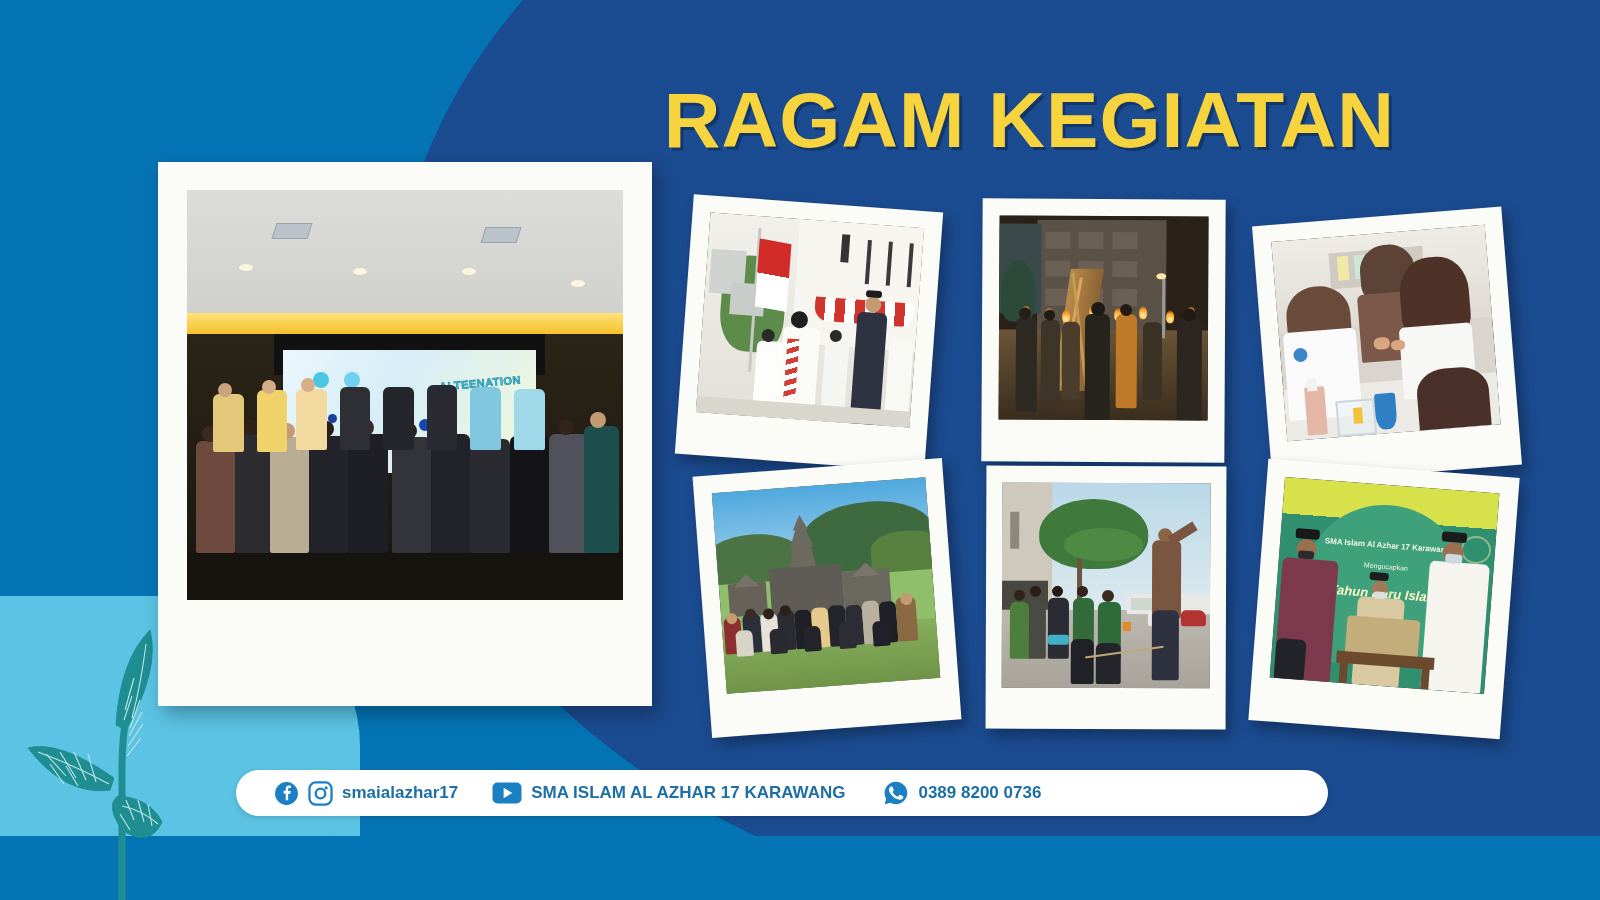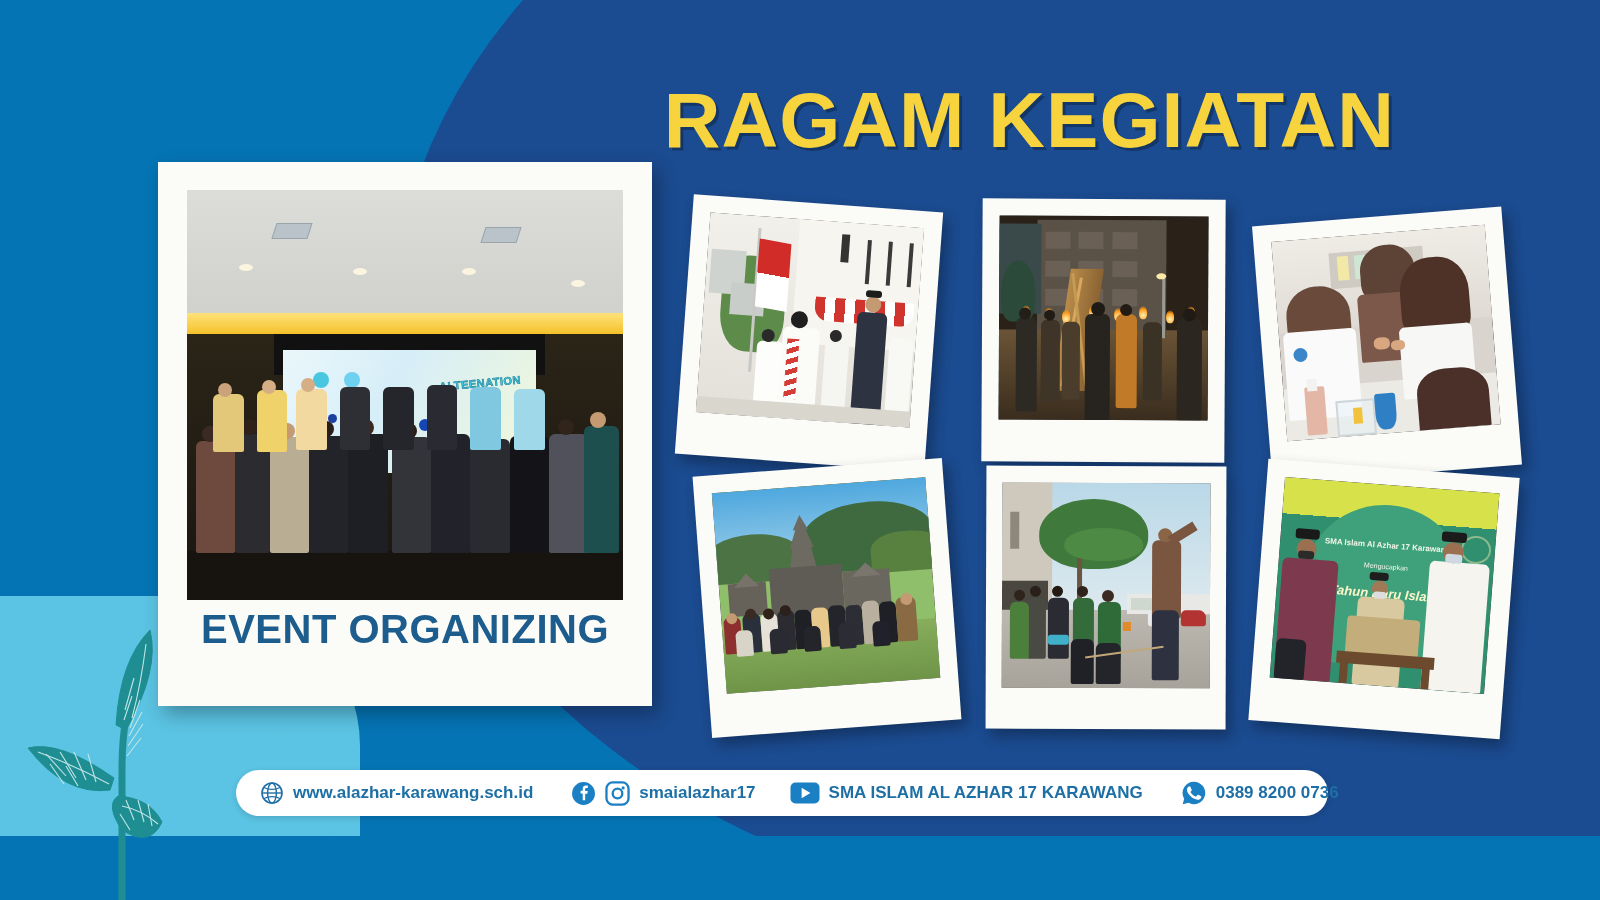--- a/index.html
+++ b/index.html
@@ -221,21 +221,20 @@
           <div class="fig" style="left:25%;top:1%;width:7%;height:34%;background:#f2d9a0;"></div>
           <div class="head" style="left:26.2%;top:-5%;width:14px;height:14px;background:#d6ae85;"></div>
           <div class="fig" style="left:35%;top:0%;width:7%;height:35%;background:#2e2f35;"></div>
           <div class="fig" style="left:45%;top:0%;width:7%;height:35%;background:#25262c;"></div>
           <div class="fig" style="left:55%;top:-1%;width:7%;height:36%;background:#2a2b32;"></div>
           <div class="fig" style="left:65%;top:0%;width:7%;height:35%;background:#7fc8df;"></div>
           <div class="fig" style="left:75%;top:1%;width:7%;height:34%;background:#9fd8e8;"></div>
         </div>
       </div>
     </div>
-    <div class="main-caption">EVENT ORGANIZING</div>
   </div>
 
   <div class="pola p1">
     <div class="inner">
       <div class="scene" style="background:#e9e7e0;">
         <div style="position:absolute;left:0;top:0;width:100%;height:100%;background:linear-gradient(#f2f0ea,#e2e0d8);"></div>
         <div style="position:absolute;right:0;top:0;width:58%;height:62%;background:#f6f5ef;"></div>
         <div style="position:absolute;right:4%;top:8%;width:4px;height:22%;background:#3a3a3a;"></div>
         <div style="position:absolute;right:14%;top:8%;width:4px;height:22%;background:#3a3a3a;"></div>
         <div style="position:absolute;right:24%;top:8%;width:4px;height:22%;background:#3a3a3a;"></div>
@@ -438,30 +437,20 @@
         <div style="position:absolute;left:34%;top:66%;width:34%;height:22%;background:#c3ad7a;border-radius:4px;"></div>
         <div style="position:absolute;left:30%;top:84%;width:46%;height:6%;background:#6b4a2e;"></div>
         <div style="position:absolute;left:32%;top:88%;width:4%;height:12%;background:#6b4a2e;"></div>
         <div style="position:absolute;left:70%;top:88%;width:4%;height:12%;background:#6b4a2e;"></div>
       </div>
     </div>
   </div>
 
   <div class="footer">
 
-    <div class="fitem web">
-      <svg class="icn" width="24" height="24" viewBox="0 0 24 24">
-        <circle cx="12" cy="12" r="10" fill="none" stroke="#1d6fa5" stroke-width="1.6"></circle>
-        <ellipse cx="12" cy="12" rx="4.4" ry="10" fill="none" stroke="#1d6fa5" stroke-width="1.4"></ellipse>
-        <line x1="2" y1="12" x2="22" y2="12" stroke="#1d6fa5" stroke-width="1.4"></line>
-        <path d="M4 6.5c4.6 2.6 11.4 2.6 16 0" fill="none" stroke="#1d6fa5" stroke-width="1.3"></path>
-        <path d="M4 17.5c4.6-2.6 11.4-2.6 16 0" fill="none" stroke="#1d6fa5" stroke-width="1.3"></path>
-      </svg>
-      <span>www.alazhar-karawang.sch.id</span>
-    </div>
 
     <div class="fitem social">
       <svg class="icn" width="25" height="25" viewBox="0 0 24 24">
         <circle cx="12" cy="12" r="11" fill="#1b7fc4"></circle>
         <path d="M13.6 12.2h2.1l.35-2.6h-2.45V8c0-.75.23-1.26 1.3-1.26h1.25V4.42c-.22-.03-.97-.1-1.84-.1-1.82 0-3.06 1.12-3.06 3.17v1.9H9.2v2.6h2.05v6.6h2.35z" fill="#fff"></path>
       </svg>
       <svg class="icn" width="25" height="25" viewBox="0 0 24 24">
         <rect x="1.4" y="1.4" width="21.2" height="21.2" rx="6" fill="none" stroke="#1b7fc4" stroke-width="2.2"></rect>
         <circle cx="12" cy="12" r="4.6" fill="none" stroke="#1b7fc4" stroke-width="2.2"></circle>
         <circle cx="17.4" cy="6.6" r="1.5" fill="#1b7fc4"></circle>

